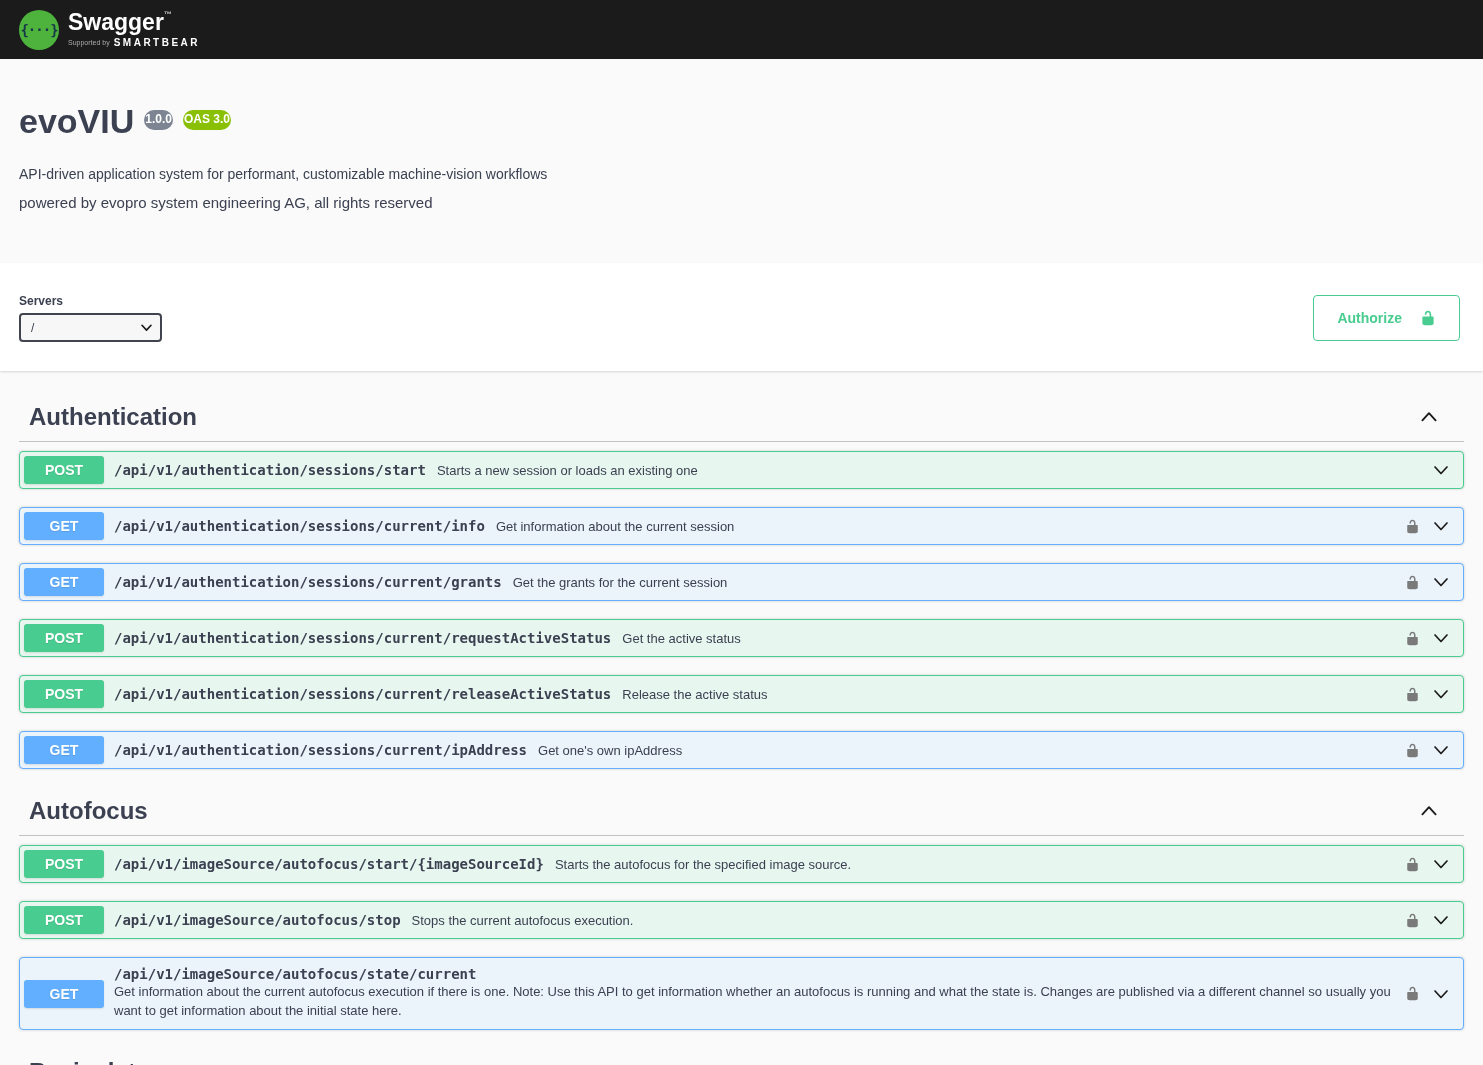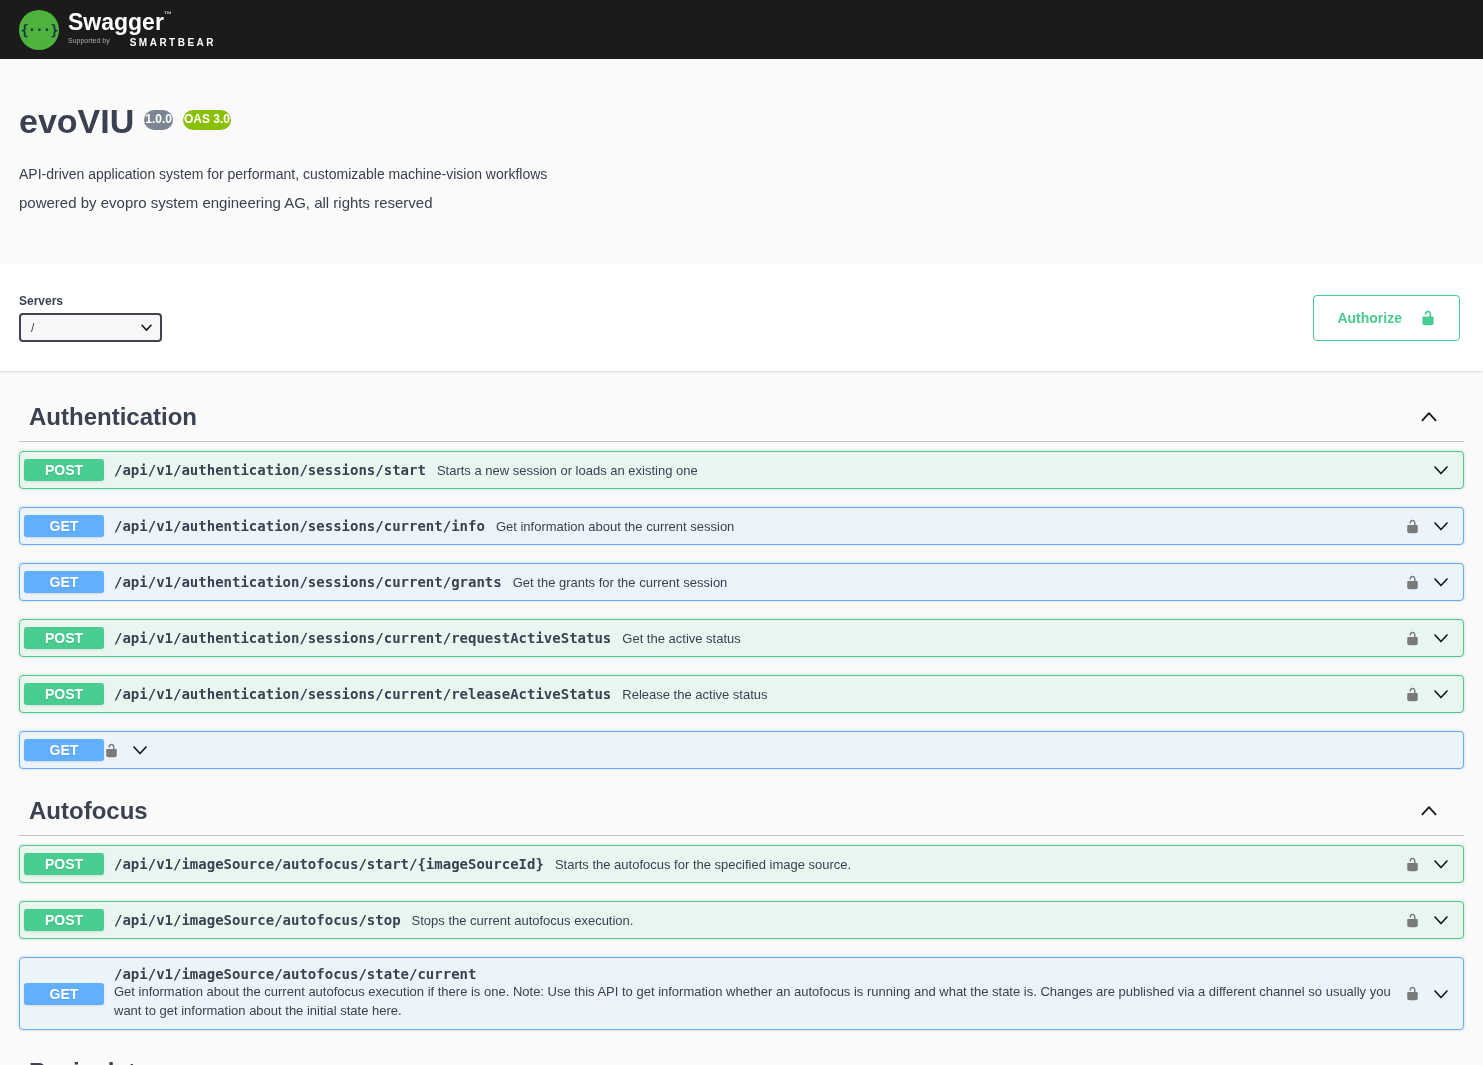--- a/index.html
+++ b/index.html
@@ -15,21 +15,21 @@
   .logo { display: flex; align-items: center; gap: 9px; cursor: pointer; }
   .logo-circle {
     width: 40px; height: 40px; border-radius: 50%;
     background: #4db33d; color: #173647;
     display: flex; align-items: center; justify-content: center;
     font-family: "DejaVu Sans Mono", monospace; font-weight: bold; font-size: 14px;
     letter-spacing: -1px;
   }
   .brand-row { color: #fff; font-size: 23px; font-weight: 600; line-height: 1; }
   .brand-row .tm { font-size: 8px; vertical-align: top; color: #ccc; }
-  .supported-row { margin-top: 3px; font-size: 7px; color: #aaa; display: flex; align-items: flex-start; gap: 20px; }
+  .supported-row { margin-top: 3px; font-size: 7px; color: #aaa; display: flex; align-items: center; gap: 4px; }
   .smartbear { font-size: 10px; font-weight: bold; color: #fff; letter-spacing: 2.5px; }
 
   
   .info-section { padding: 44px 19px 52px; }
   .title-row { display: flex; align-items: flex-start; gap: 10px; }
   .api-title { font-size: 34px; font-weight: bold; color: #3b4151; line-height: 1.1; }
   .pill {
     display: inline-block; font-size: 12px; font-weight: bold; color: #fff;
     padding: 3px 1px; border-radius: 20px; margin-top: 7px; line-height: 1.15;
   }
@@ -76,21 +76,21 @@
   .opblock {
     display: flex; align-items: center;
     border: 1px solid; border-radius: 4px;
     box-shadow: 0 0 3px rgba(0,0,0,.19);
     padding: 4px 12px 4px 4px; min-height: 38px; margin-bottom: 18px;
     cursor: pointer;
   }
   .opblock.post { background: #e8f6f0; border-color: #49cc90; }
   .opblock.get  { background: #ebf3fb; border-color: #61affe; }
   .method-badge {
-    flex: 0 0 80px; height: 22px; border-radius: 3px;
+    flex: 0 0 80px; height: 28px; border-radius: 3px;
     display: flex; align-items: center; justify-content: center;
     color: #fff; font-size: 14px; font-weight: bold;
     font-family: "Liberation Sans", sans-serif;
     text-shadow: 0 1px 0 rgba(0,0,0,.1);
     box-shadow: 0 1px 2px rgba(0,0,0,.1);
   }
   .method-badge.post { background: #49cc90; }
   .method-badge.get  { background: #61affe; }
   .op-middle { flex: 1; display: flex; align-items: flex-end; min-width: 0; }
   .op-middle.col { flex-direction: column; align-items: flex-start; padding: 4px 0; }
@@ -218,20 +218,24 @@
         </div>
         <button class="lock-btn"><svg viewBox="0 0 20 20">
             <path d="M15.8 8H14V5.6C14 2.703 12.665 1 10 1 7.334 1 6 2.703 6 5.6V6h2v-.801C8 3.754 8.797 3 10 3c1.203 0 2 .754 2 2.199V8H4c-.553 0-1 .646-1 1.199V17c0 .549.428 1.139.951 1.307l1.197.387C5.672 18.861 6.55 19 7.1 19h5.8c.549 0 1.428-.139 1.951-.307l1.196-.387c.524-.167.953-.757.953-1.306V9.199C17 8.646 16.352 8 15.8 8z"></path>
           </svg></button>
         <button class="row-arrow"><svg viewBox="0 0 20 20">
             <polyline points="4,7 10,13.5 16,7" fill="none" stroke="#1b1b1b" stroke-width="1.7" stroke-linecap="round" stroke-linejoin="round"></polyline>
           </svg></button>
       </div>
       <div class="opblock get">
         <span class="method-badge get">GET</span>
+        <div class="op-middle">
+          <span class="op-path">/api/v1/authentication/sessions/current/ipAddress</span>
+          <span class="op-summary">Get one's own ipAddress</span>
+        </div>
         <button class="lock-btn"><svg viewBox="0 0 20 20">
             <path d="M15.8 8H14V5.6C14 2.703 12.665 1 10 1 7.334 1 6 2.703 6 5.6V6h2v-.801C8 3.754 8.797 3 10 3c1.203 0 2 .754 2 2.199V8H4c-.553 0-1 .646-1 1.199V17c0 .549.428 1.139.951 1.307l1.197.387C5.672 18.861 6.55 19 7.1 19h5.8c.549 0 1.428-.139 1.951-.307l1.196-.387c.524-.167.953-.757.953-1.306V9.199C17 8.646 16.352 8 15.8 8z"></path>
           </svg></button>
         <button class="row-arrow"><svg viewBox="0 0 20 20">
             <polyline points="4,7 10,13.5 16,7" fill="none" stroke="#1b1b1b" stroke-width="1.7" stroke-linecap="round" stroke-linejoin="round"></polyline>
           </svg></button>
       </div>
     </div>
     <div class="section-header">
       <h3 class="section-title">Autofocus</h3>

